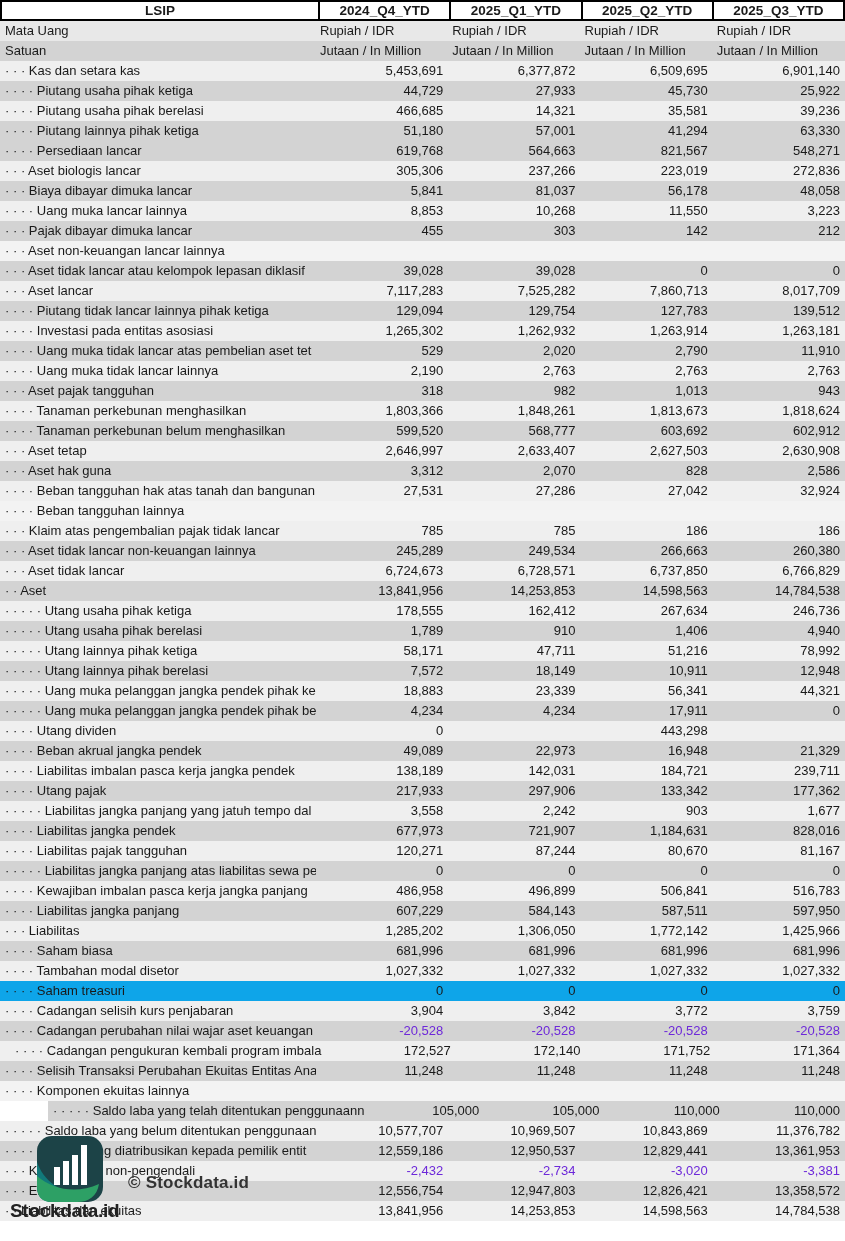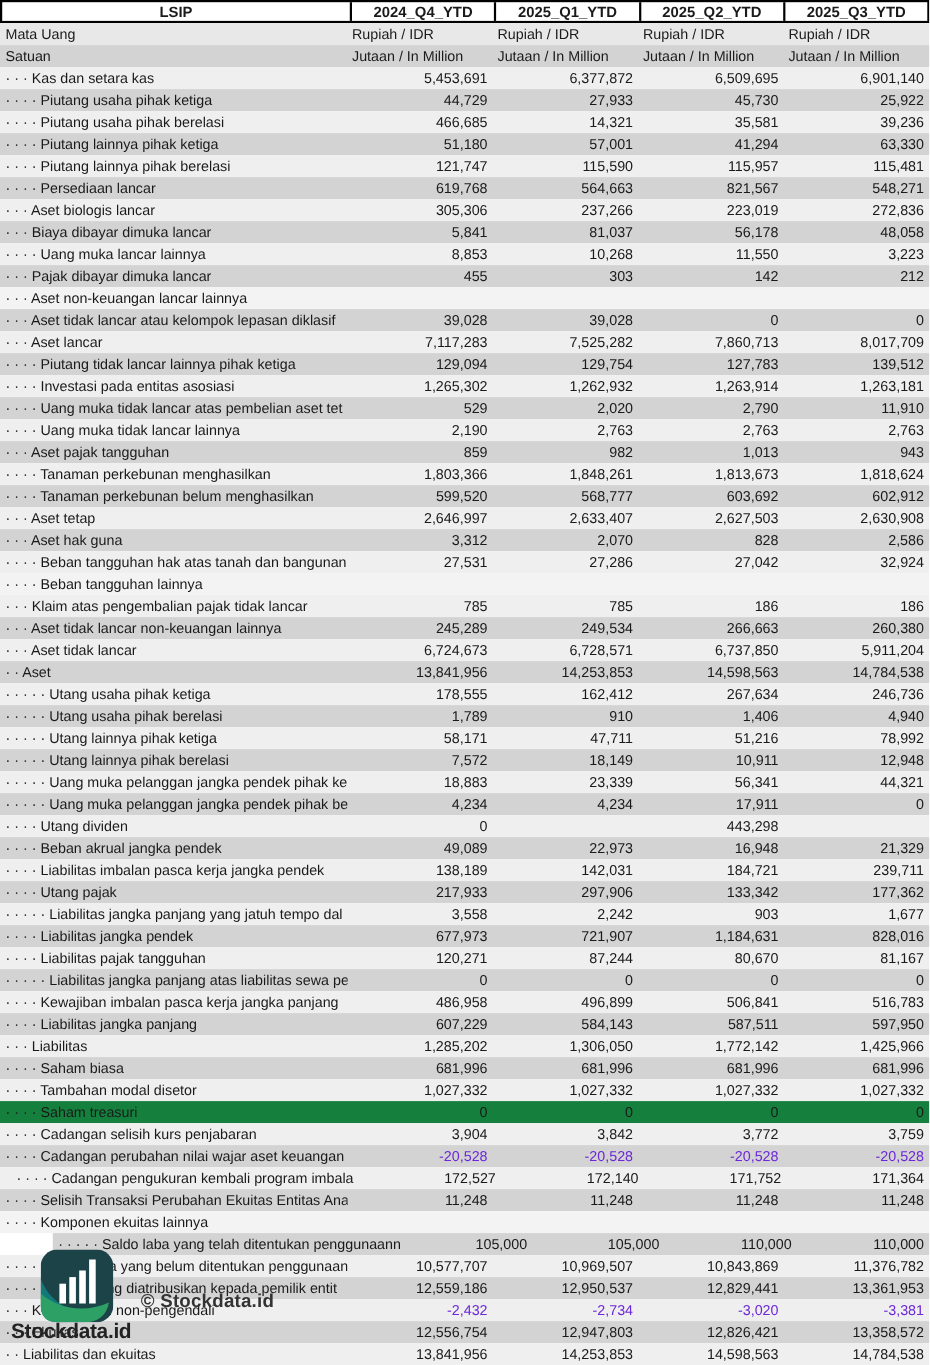--- a/index.html
+++ b/index.html
@@ -99,27 +99,20 @@
   </div>
 
   <div class="row" style="background: rgb(211, 211, 211);">
     <div class="cell-label">· · · · Piutang lainnya pihak ketiga</div>
     <div class="cell-val">51,180</div>
     <div class="cell-val">57,001</div>
     <div class="cell-val">41,294</div>
     <div class="cell-val">63,330</div>
   </div>
 
-  <div class="row" style="background: rgb(239, 239, 239);">
-    <div class="cell-label">· · · · Piutang lainnya pihak berelasi</div>
-    <div class="cell-val">121,747</div>
-    <div class="cell-val">115,590</div>
-    <div class="cell-val">115,957</div>
-    <div class="cell-val">115,481</div>
-  </div>
 
   <div class="row" style="background: rgb(211, 211, 211);">
     <div class="cell-label">· · · · Persediaan lancar</div>
     <div class="cell-val">619,768</div>
     <div class="cell-val">564,663</div>
     <div class="cell-val">821,567</div>
     <div class="cell-val">548,271</div>
   </div>
 
   <div class="row" style="background: rgb(239, 239, 239);">
@@ -205,21 +198,21 @@
   <div class="row" style="background: rgb(239, 239, 239);">
     <div class="cell-label">· · · · Uang muka tidak lancar lainnya</div>
     <div class="cell-val">2,190</div>
     <div class="cell-val">2,763</div>
     <div class="cell-val">2,763</div>
     <div class="cell-val">2,763</div>
   </div>
 
   <div class="row" style="background: rgb(211, 211, 211);">
     <div class="cell-label">· · · Aset pajak tangguhan</div>
-    <div class="cell-val">859</div>
+    <div class="cell-val">318</div>
     <div class="cell-val">982</div>
     <div class="cell-val">1,013</div>
     <div class="cell-val">943</div>
   </div>
 
   <div class="row" style="background: rgb(239, 239, 239);">
     <div class="cell-label">· · · · Tanaman perkebunan menghasilkan</div>
     <div class="cell-val">1,803,366</div>
     <div class="cell-val">1,848,261</div>
     <div class="cell-val">1,813,673</div>
@@ -280,21 +273,21 @@
     <div class="cell-val">249,534</div>
     <div class="cell-val">266,663</div>
     <div class="cell-val">260,380</div>
   </div>
 
   <div class="row" style="background: rgb(239, 239, 239);">
     <div class="cell-label">· · · Aset tidak lancar</div>
     <div class="cell-val">6,724,673</div>
     <div class="cell-val">6,728,571</div>
     <div class="cell-val">6,737,850</div>
-    <div class="cell-val">5,911,204</div>
+    <div class="cell-val">6,766,829</div>
   </div>
 
   <div class="row" style="background: rgb(211, 211, 211);">
     <div class="cell-label">· · Aset</div>
     <div class="cell-val">13,841,956</div>
     <div class="cell-val">14,253,853</div>
     <div class="cell-val">14,598,563</div>
     <div class="cell-val">14,784,538</div>
   </div>
 
@@ -443,21 +436,21 @@
   </div>
 
   <div class="row" style="background: rgb(239, 239, 239);">
     <div class="cell-label">· · · · Tambahan modal disetor</div>
     <div class="cell-val">1,027,332</div>
     <div class="cell-val">1,027,332</div>
     <div class="cell-val">1,027,332</div>
     <div class="cell-val">1,027,332</div>
   </div>
 
-  <div class="row" style="background: #15803d; gap: 16px;">
+  <div class="row" style="background: #0ea5e9; gap: 16px;">
     <div class="cell-label">· · · · Saham treasuri</div>
     <div class="cell-val">0</div>
     <div class="cell-val">0</div>
     <div class="cell-val">0</div>
     <div class="cell-val">0</div>
   </div>
 
   <div class="row" style="background: rgb(239, 239, 239);">
     <div class="cell-label">· · · · Cadangan selisih kurs penjabaran</div>
     <div class="cell-val">3,904</div>

